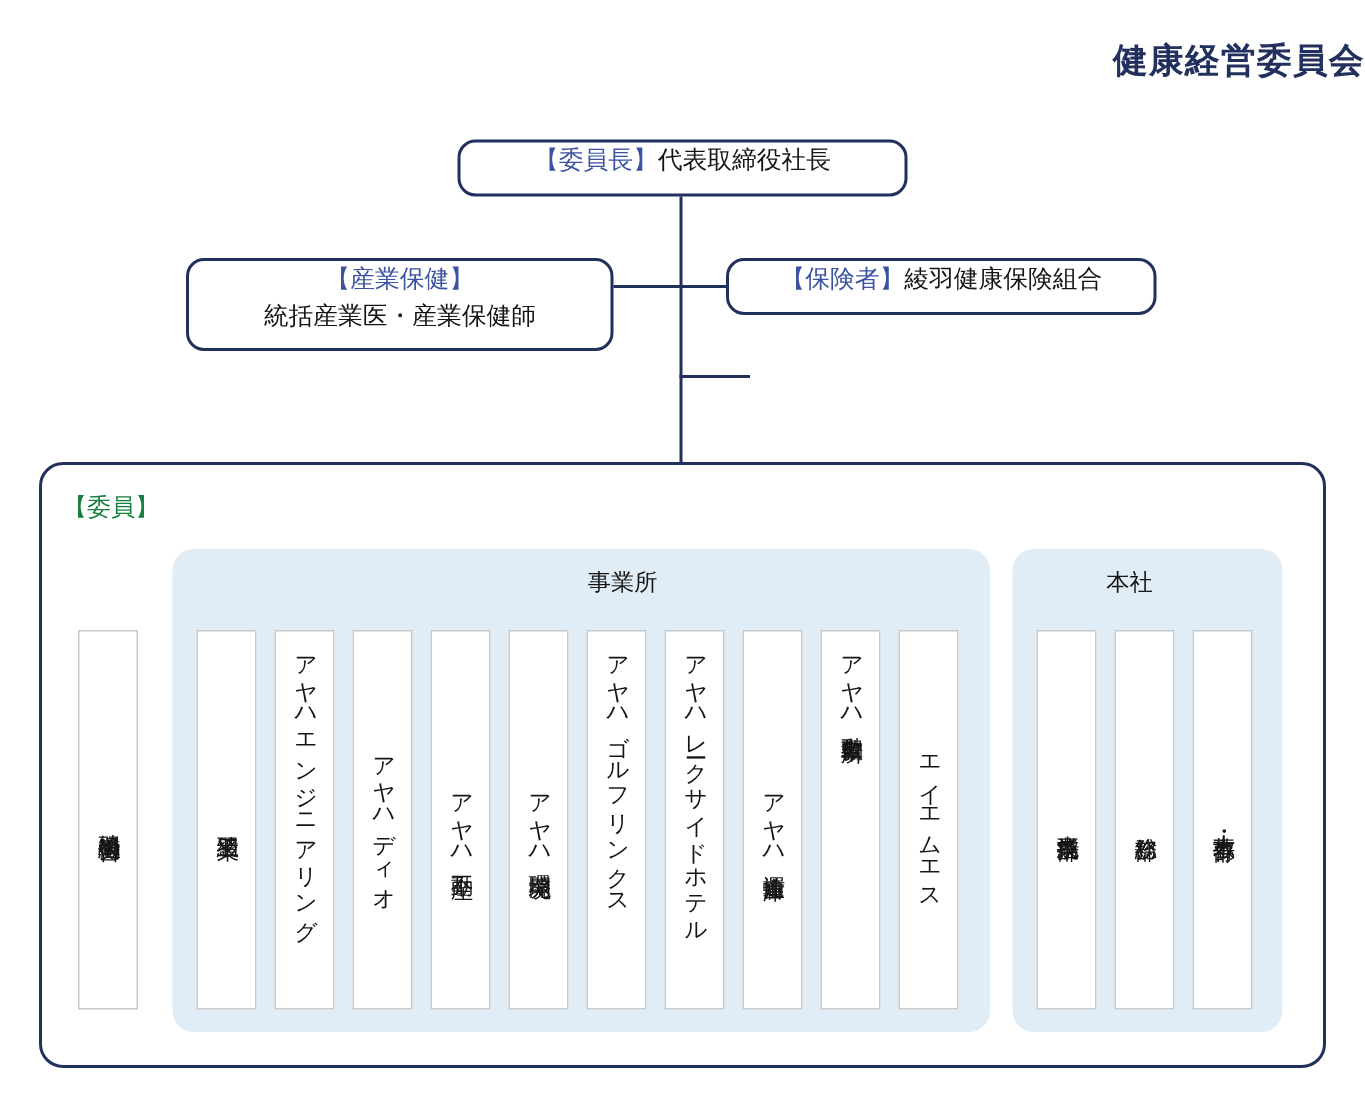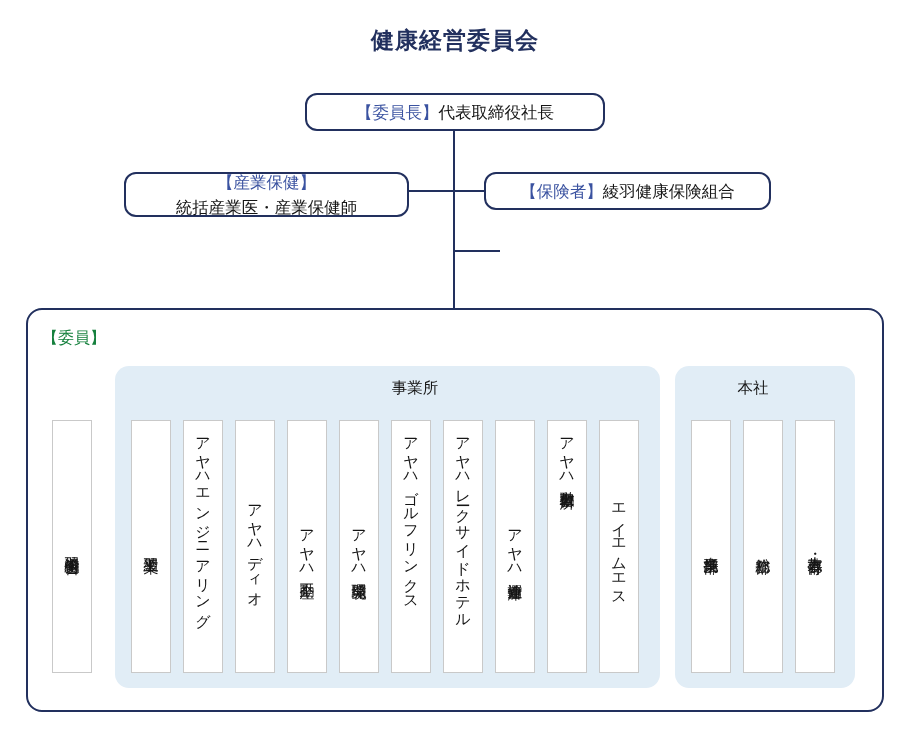--- a/index.html
+++ b/index.html
@@ -18,21 +18,21 @@
     background: #ffffff;
     overflow: hidden;
   }
 
   
   .chart-title {
     position: absolute;
     left: 0;
     top: 25px;
     width: 910px;
-    text-align: center;
+    text-align: right;
     font-size: 23px;
     font-weight: bold;
     color: #22305e;
     letter-spacing: 1px;
   }
 
   
   .line {
     position: absolute;
     background: #22305e;
@@ -42,32 +42,32 @@
 
   
   .node {
     position: absolute;
     border: 2px solid #22305e;
     border-radius: 12px;
     background: #ffffff;
     display: flex;
     flex-direction: column;
     align-items: center;
-    justify-content: center;
+    justify-content: flex-start;
     font-size: 16.5px;
     color: #151515;
     line-height: 1.5;
     white-space: nowrap;
     z-index: 3;
   }
   .node .tag { color: #3a52a0; }
   .node .ln { display: block; }
 
   #node-chair   { left: 305px; top: 93px;  width: 300px; height: 38px; }
-  #node-health  { left: 124px; top: 172px; width: 285px; height: 45px; }
+  #node-health  { left: 124px; top: 172px; width: 285px; height: 62px; }
   #node-insurer { left: 484px; top: 172px; width: 287px; height: 38px; }
   #node-office  { left: 499px; top: 232px; width: 287px; height: 38px; }
 
   
   #committee-box {
     position: absolute;
     left: 26px;
     top: 308px;
     width: 858px;
     height: 404px;

